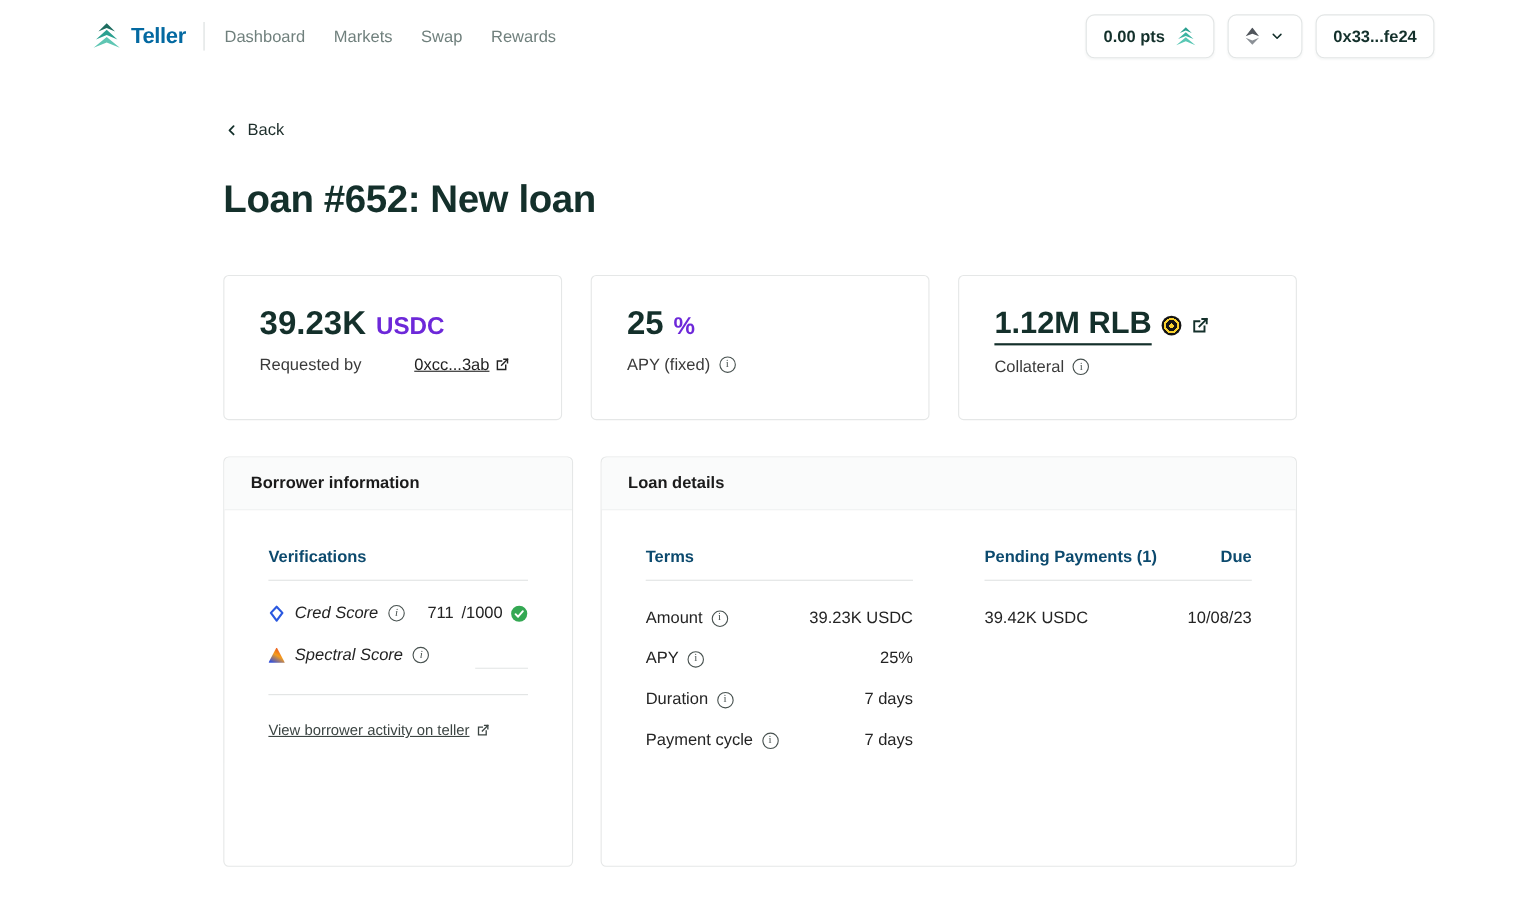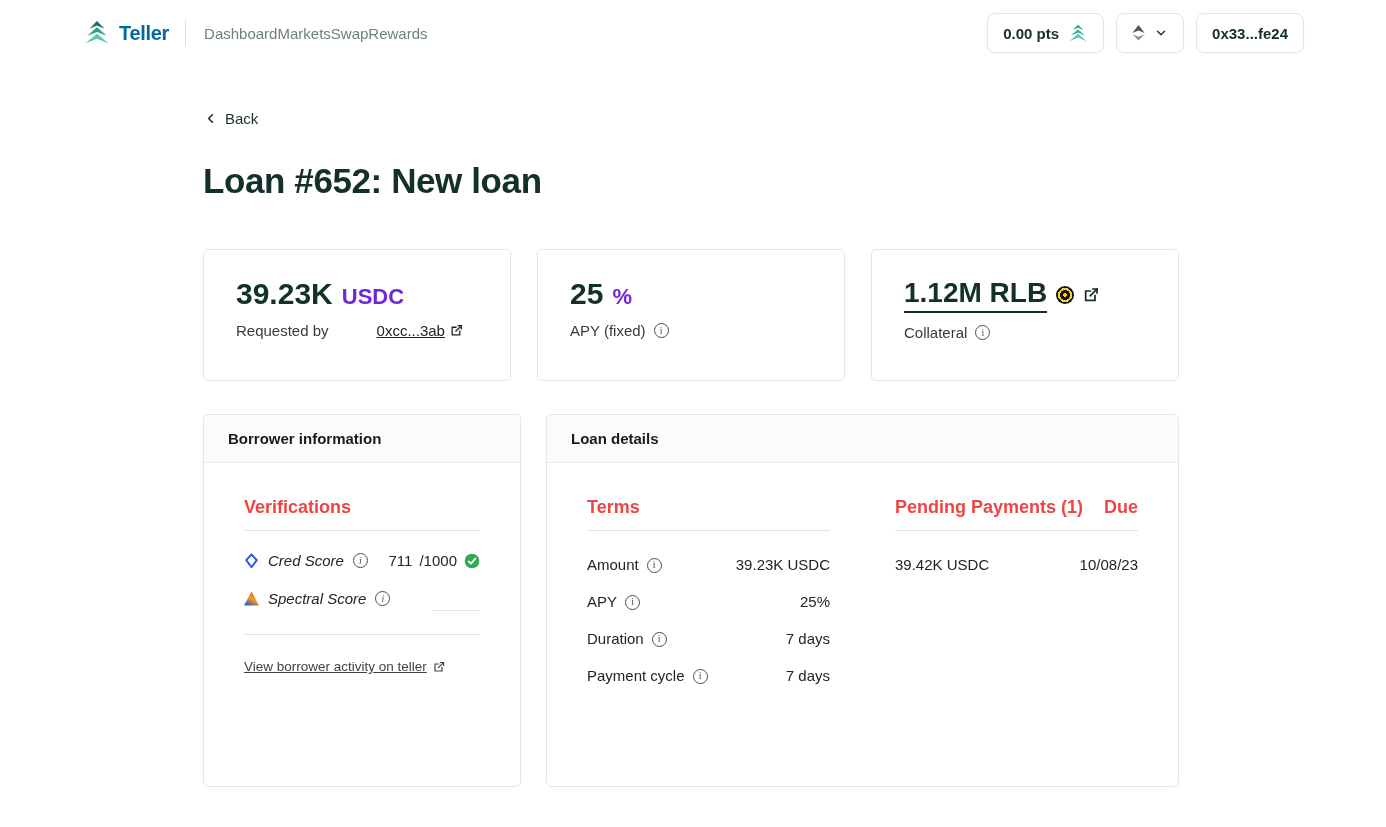--- a/index.html
+++ b/index.html
@@ -6,21 +6,21 @@
   html,body { width:1386px; height:827px; background:#ffffff; overflow:hidden;
     font-family:"Liberation Sans", sans-serif; color:#14302b; }
 
   
   .topbar { height:66px; display:flex; align-items:center; justify-content:space-between;
     padding:0 82px 0 84px; background:#fff; }
   .topbar-left { display:flex; align-items:center; }
   .brand { display:flex; align-items:center; gap:9px; cursor:pointer; }
   .brand-name { font-size:20px; font-weight:700; letter-spacing:-0.3px; color:#0369a1; }
   .vdivider { width:1px; height:26px; background:#d9dede; margin:0 18px 0 16px; }
-  .nav { display:flex; }
+  .nav { display:flex; gap:26px; }
   .nav-link { color:#70807d; font-size:15px; text-decoration:none; cursor:pointer; }
   .topbar-right { display:flex; gap:12px; }
   .tbtn { display:inline-flex; align-items:center; gap:9px; background:#fff;
     border:1px solid #e2e5e5; border-radius:8px; height:40px; padding:0 15px;
     font-family:"Liberation Sans", sans-serif;
     font-size:15px; font-weight:600; color:#13302b; cursor:pointer;
     box-shadow:0 1px 2px rgba(20,48,43,.04); }
 
   
   .content { margin:44px 0 0 203px; width:976px; }
@@ -48,21 +48,21 @@
   .panels { display:flex; gap:25px; margin-top:33px; }
   .panel { background:#fff; border:1px solid #e5e7e7; border-radius:5px; height:373px; }
   .panel-borrower { width:318px; }
   .panel-loan { width:633px; }
   .panel-header { height:48px; background:#fafbfb; border-bottom:1px solid #e8eaea;
     display:flex; align-items:center; padding:0 24px; font-size:15px; font-weight:700;
     color:#1b1b1b; border-radius:5px 5px 0 0; }
   .panel-body { padding:34px 40px 0 40px; }
 
   .sec-heading-row { display:flex; justify-content:space-between; align-items:baseline;
-    font-size:18px; font-weight:700; color:#ef4444; padding-bottom:12px;
+    font-size:15px; font-weight:700; color:#0c4a6e; padding-bottom:12px;
     border-bottom:1px solid #e0e3e3; }
 
   
   .ver-row { display:flex; align-items:center; justify-content:space-between;
     margin-top:21px; font-size:15px; color:#242424; }
   .ver-left { display:inline-flex; align-items:center; gap:9px;font-style:italic; }
   .score-group { display:inline-flex; align-items:center; gap:7px; }
   .score-placeholder { display:inline-block; width:48px; height:1px;
     background:#e4e6e6; transform:translateY(12px); }
   .hdivider { border:none; border-top:1px solid #e0e3e3; margin-top:27px; }

